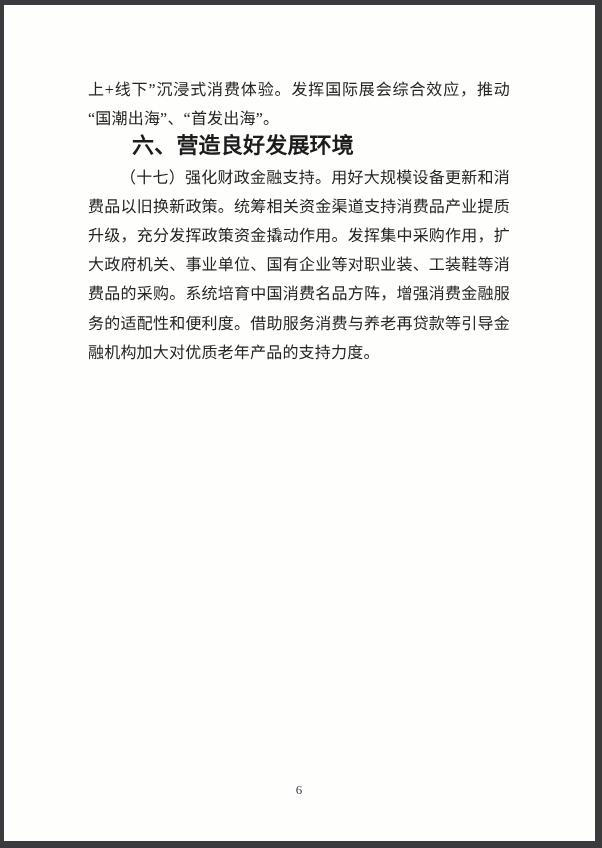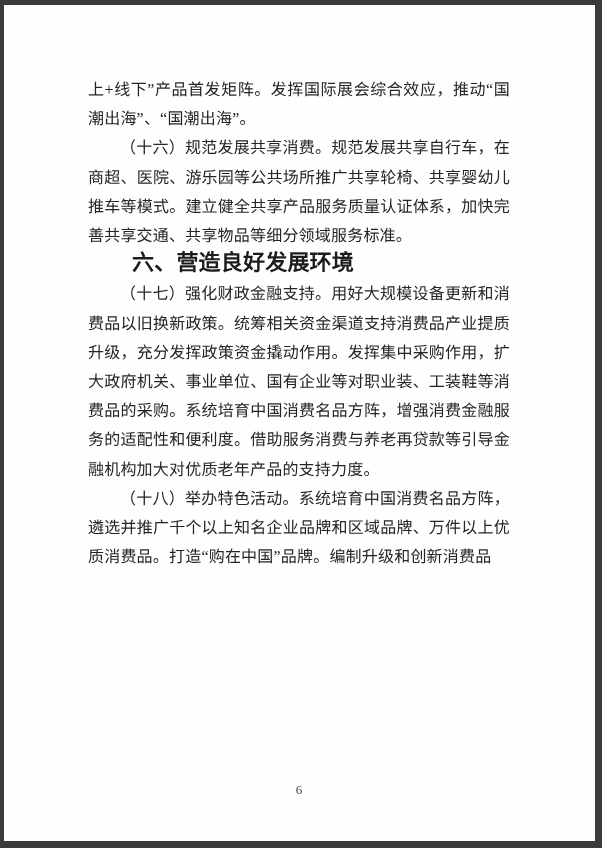--- a/index.html
+++ b/index.html
@@ -64,21 +64,19 @@
     font-size: 13px;
     color: #3a3a4a;
   }
 </style>
 </head>
 <body>
 
 <div class="scan-frame">
   <div class="sheet">
     <div class="doc-body">
-        <p class="para">上+线下”产品首发矩阵。发挥国际展会综合效应，推动“国潮出海”、“国潮出海”。</p>
-        <p class="para indent">（十六）规范发展共享消费。规范发展共享自行车，在商超、医院、游乐园等公共场所推广共享轮椅、共享婴幼儿推车等模式。建立健全共享产品服务质量认证体系，加快完善共享交通、共享物品等细分领域服务标准。</p>
+        <p class="para">上+线下”沉浸式消费体验。发挥国际展会综合效应，推动“国潮出海”、“首发出海”。</p>
         <p class="para heading indent">六、营造良好发展环境</p>
         <p class="para indent">（十七）强化财政金融支持。用好大规模设备更新和消费品以旧换新政策。统筹相关资金渠道支持消费品产业提质升级，充分发挥政策资金撬动作用。发挥集中采购作用，扩大政府机关、事业单位、国有企业等对职业装、工装鞋等消费品的采购。系统培育中国消费名品方阵，增强消费金融服务的适配性和便利度。借助服务消费与养老再贷款等引导金融机构加大对优质老年产品的支持力度。</p>
-        <p class="para indent">（十八）举办特色活动。系统培育中国消费名品方阵，遴选并推广千个以上知名企业品牌和区域品牌、万件以上优质消费品。打造“购在中国”品牌。编制升级和创新消费品</p>
       </div>
     <div class="page-number">6</div>
   </div>
 </div>
 
 </body></html>

